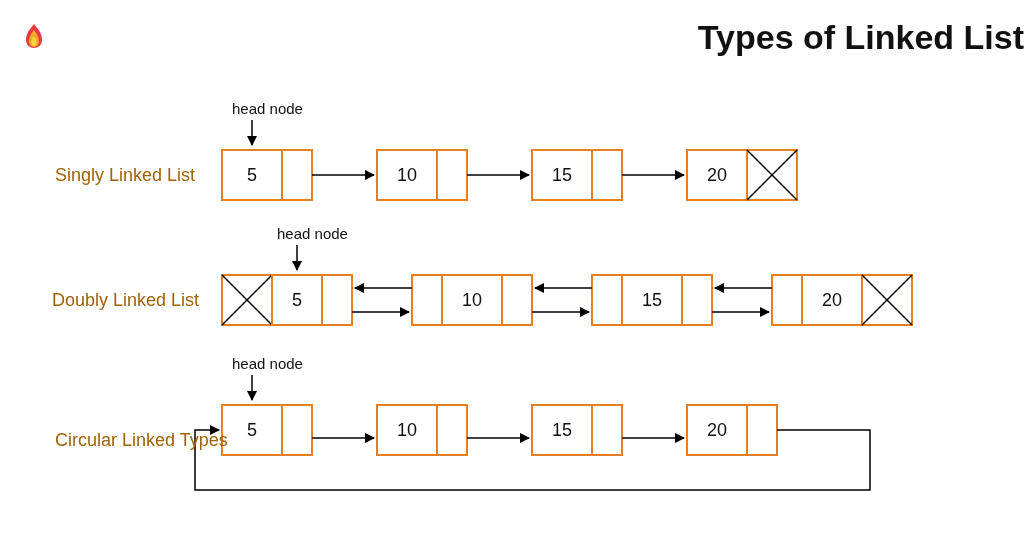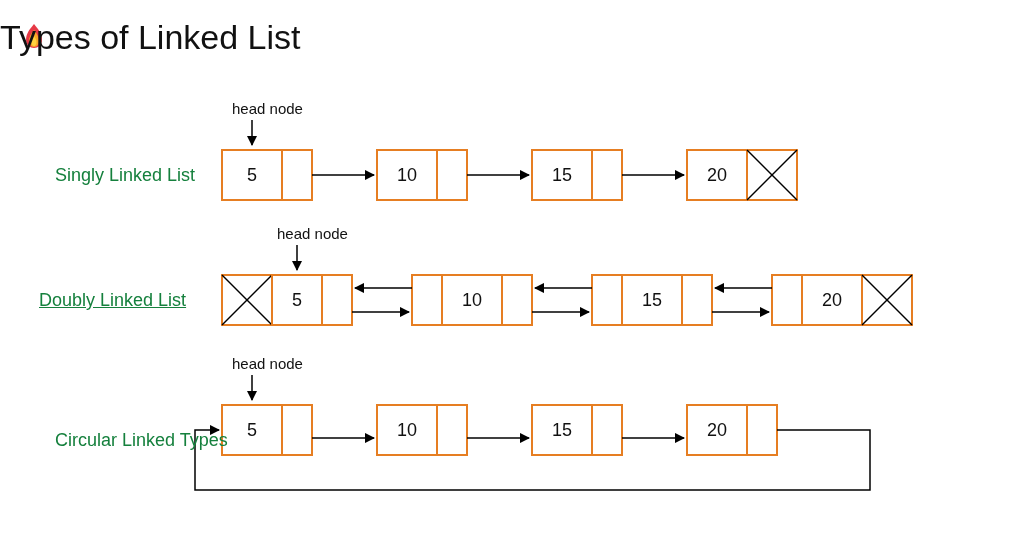--- a/index.html
+++ b/index.html
@@ -22,34 +22,34 @@
   .logo-text {
     font-size: 22px;
     font-weight: 700;
     color: #222;
   }
   .title {
     position: absolute;
     top: 18px;
     left: 0;
     width: 100%;
-    text-align: left;
+    text-align: right;
     font-size: 34px;
-    font-weight: 400;
+    font-weight: 700;
     color: #111;
   }
   .canvas {
     position: absolute;
     top: 0;
     left: 0;
   }
   .row-label {
     position: absolute;
     font-size: 18px;
-    color: #15803d;
+    color: #a16207;
   }
   .head-label {
     position: absolute;
     font-size: 15px;
     color: #111;
     margin-left: 12px;
   }
   .node-val {
     position: absolute;
     font-size: 18px;
@@ -159,21 +159,21 @@
   </g>
 
   <line x1="312" y1="438" x2="374" y2="438" stroke="#000" stroke-width="1.5" marker-end="url(#arrow)"></line>
   <line x1="467" y1="438" x2="529" y2="438" stroke="#000" stroke-width="1.5" marker-end="url(#arrow)"></line>
   <line x1="622" y1="438" x2="684" y2="438" stroke="#000" stroke-width="1.5" marker-end="url(#arrow)"></line>
 
   <polyline points="777,430 870,430 870,490 195,490 195,430 219,430" fill="none" stroke="#000" stroke-width="1.5" marker-end="url(#arrow)"></polyline>
 </svg>
 
 <div class="row-label" style="top:165px; left:55px;">Singly Linked List</div>
-<div class="row-label" style="top:290px; left:39px;text-decoration:underline;">Doubly Linked List</div>
+<div class="row-label" style="top:290px; left:52px;">Doubly Linked List</div>
 <div class="row-label" style="top:430px; left:55px;">Circular Linked Types</div>
 
 <div class="head-label" style="top:100px; left:220px;">head node</div>
 <div class="head-label" style="top:225px; left:265px;">head node</div>
 <div class="head-label" style="top:355px; left:220px;">head node</div>
 
 <div class="node-val" style="top:175px; left:252px;">5</div>
 <div class="node-val" style="top:175px; left:407px;">10</div>
 <div class="node-val" style="top:175px; left:562px;">15</div>
 <div class="node-val" style="top:175px; left:717px;">20</div>

